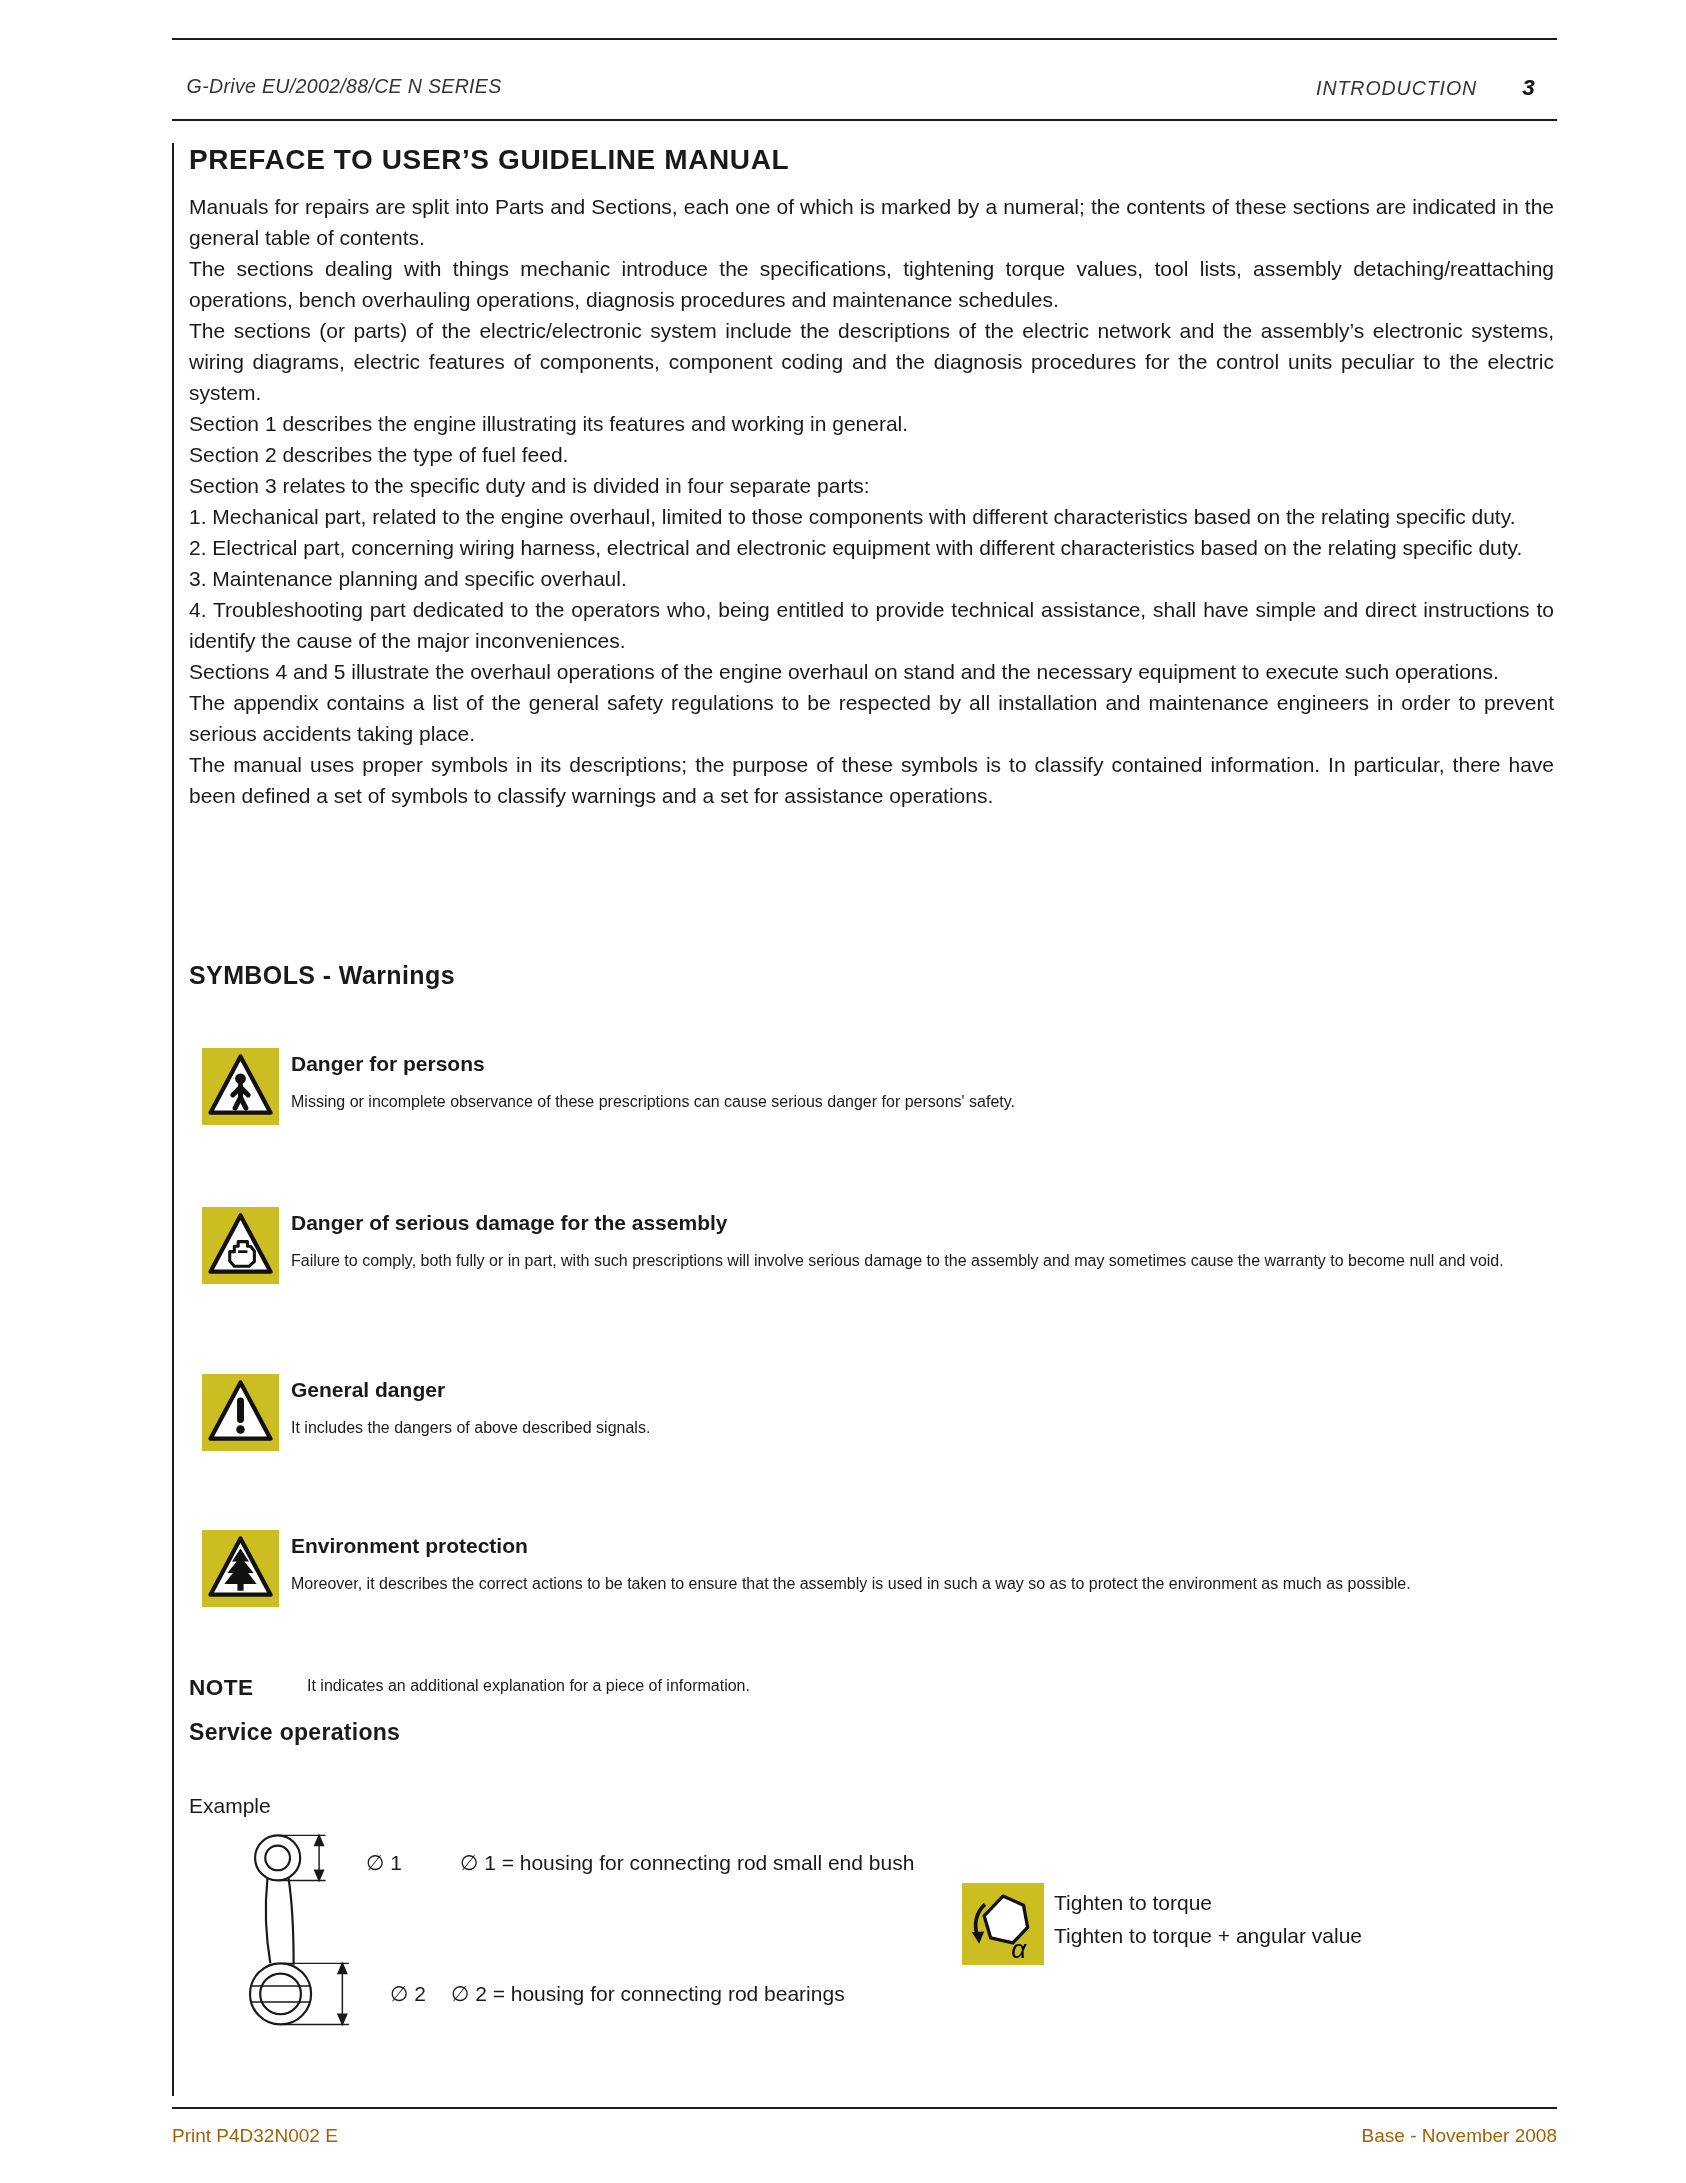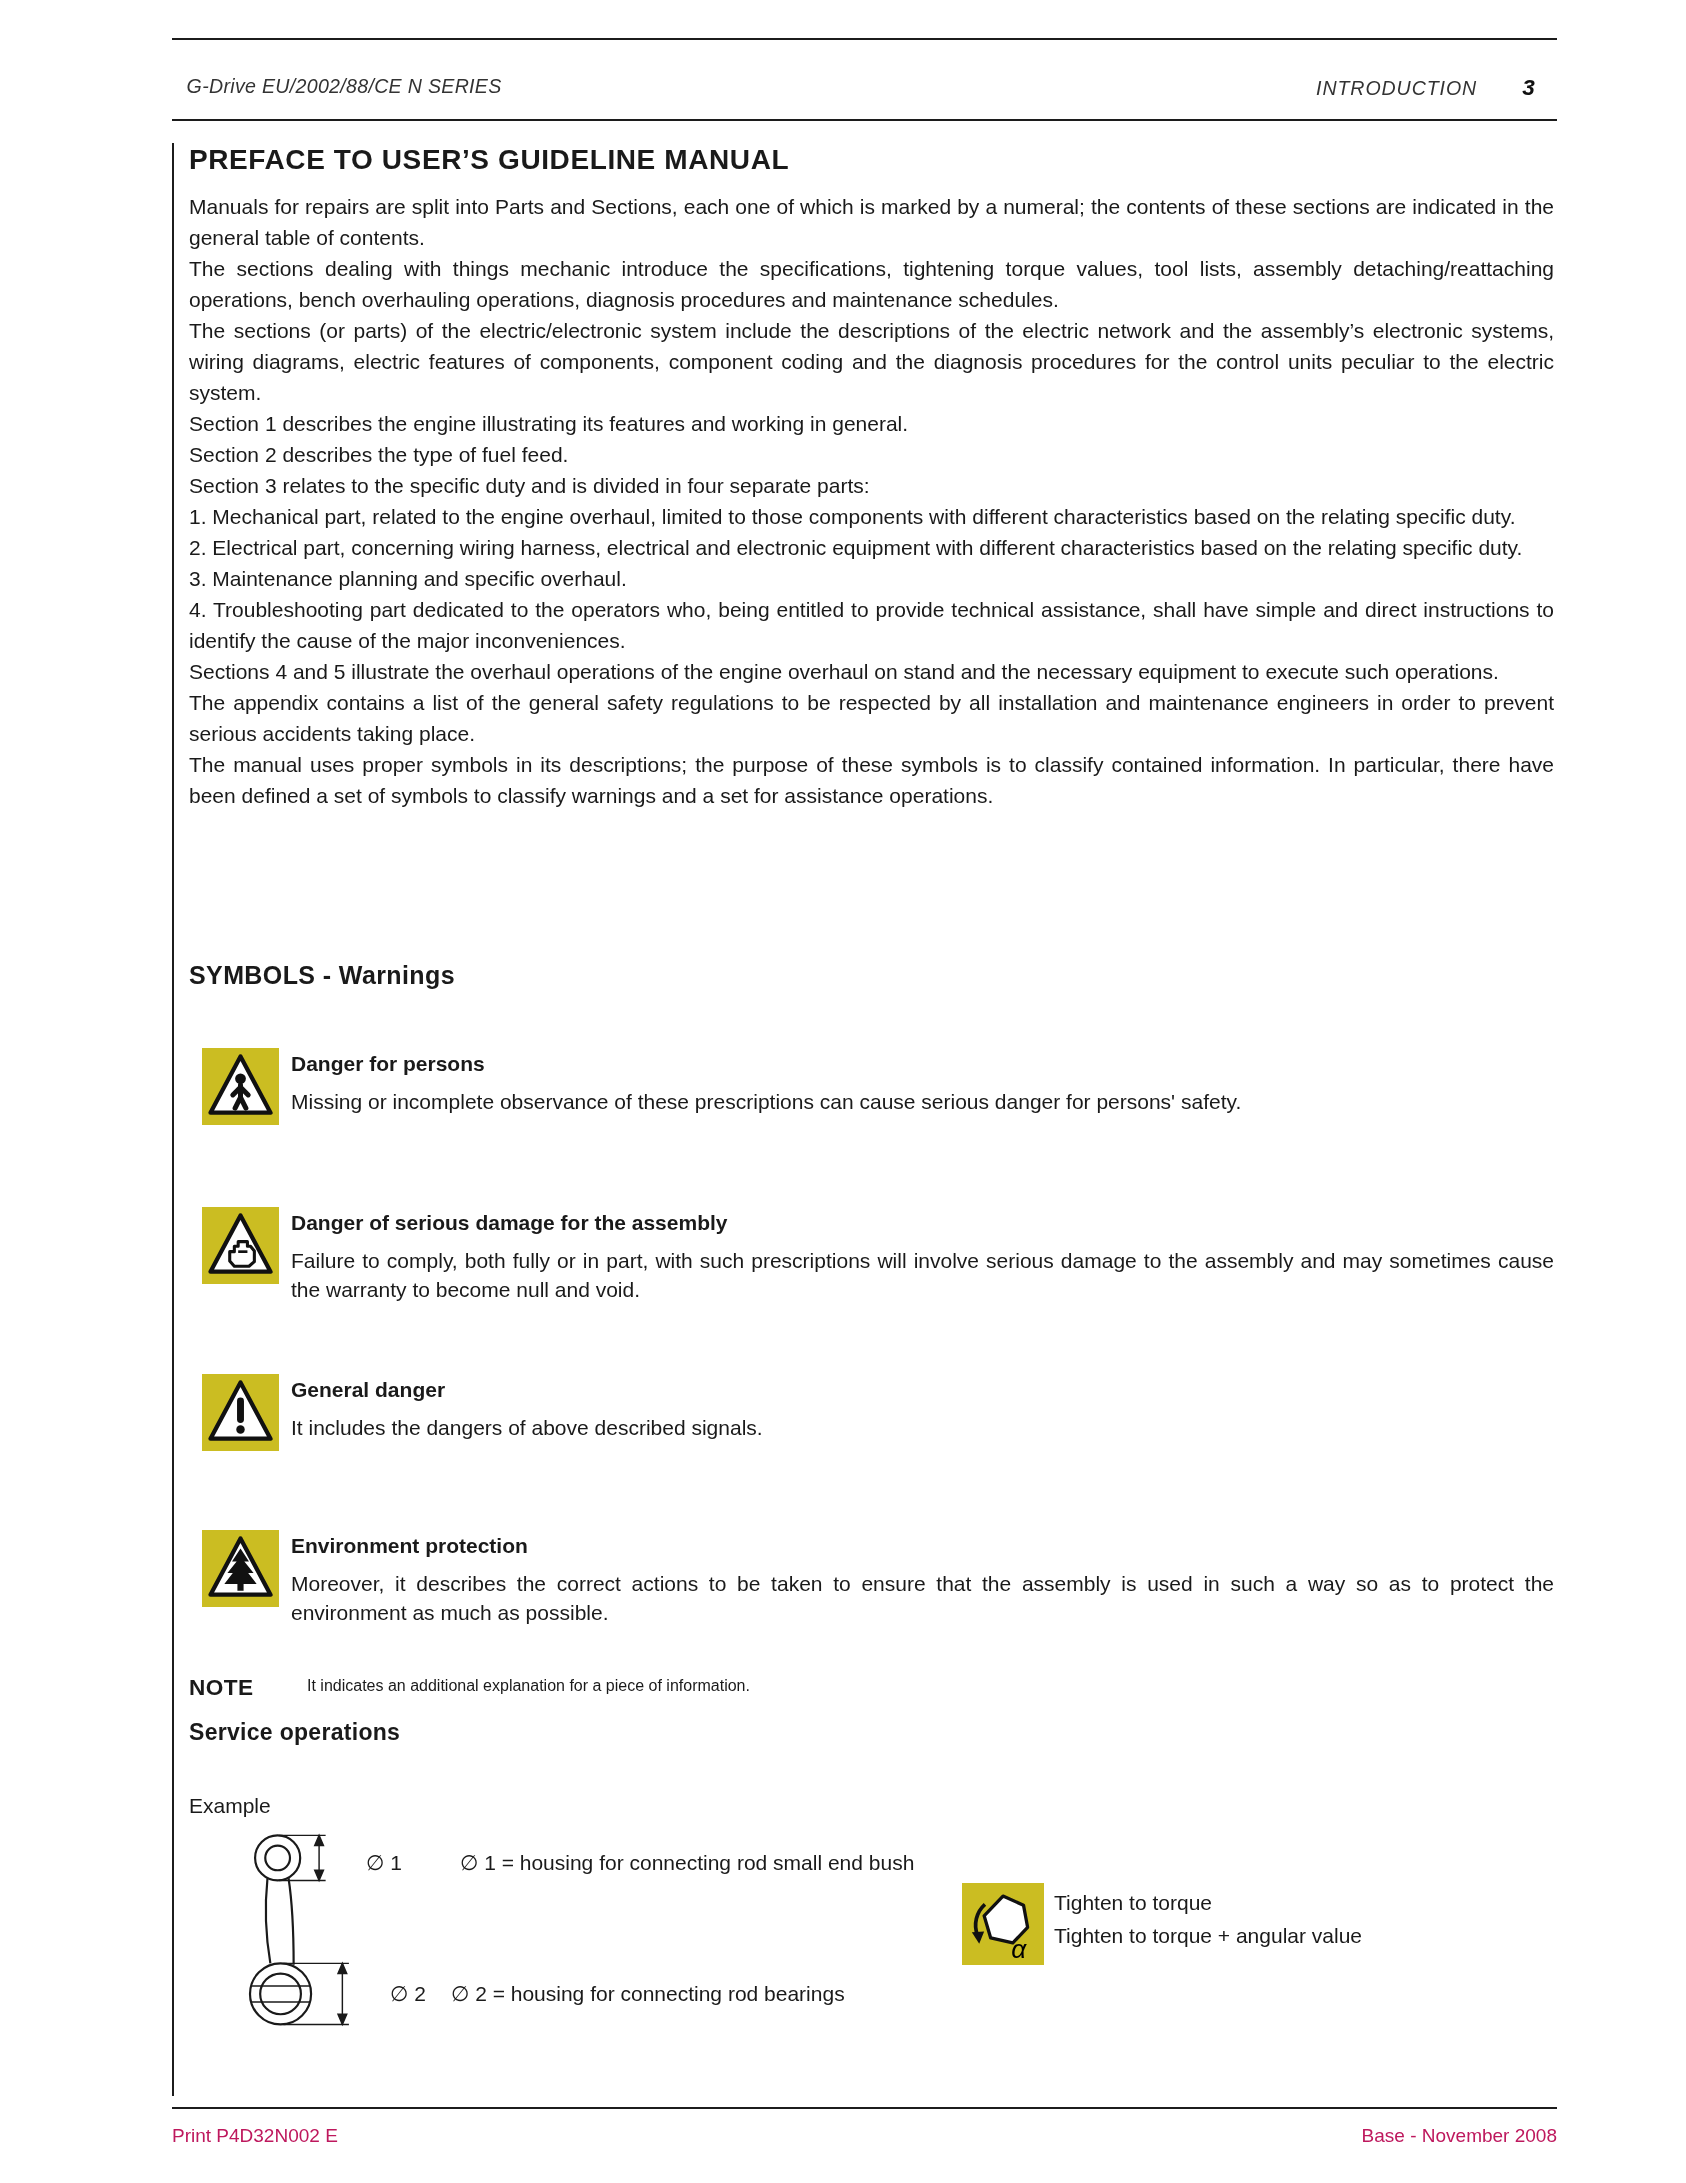--- a/index.html
+++ b/index.html
@@ -46,21 +46,21 @@
 
   .sym-row { position:absolute; left:202px; width:1352px; display:flex; gap:12px; }
   .sym-row-1 { top:1048px; }
   .sym-row-2 { top:1207px; }
   .sym-row-3 { top:1374px; }
   .sym-row-4 { top:1530px; }
   .sym-icon { width:77px; height:77px; flex:0 0 auto; }
   .sym-icon svg { width:100%; height:100%; display:block; }
   .sym-body { flex:1; padding-top:4.4px; }
   .sym-title { font-size:21px; font-weight:600; margin-bottom:10.2px; }
-  .sym-desc { font-size:21px; line-height:29px; text-align:justify; }
+  .sym-desc { font-size:16px; line-height:29px; text-align:justify; }
 
   .note-row { position:absolute; left:189px; top:1675px; width:1365px; display:flex; }
   .note-label { font-size:22.6px; font-weight:bold; width:118px; flex:0 0 auto; letter-spacing:0.4px; }
   .note-text { font-size:16px; padding-top:2.2px; }
 
   .service-heading {
     position:absolute; left:189px; top:1719px;
     font-size:23px; font-weight:bold; letter-spacing:0.3px;
   }
   .example-label { position:absolute; left:189px; top:1794px; font-size:21px; }
@@ -71,21 +71,21 @@
   .dim2-label { position:absolute; left:390px; top:1982px; font-size:21px; }
   .caption2   { position:absolute; left:451px; top:1982px; font-size:21px; }
 
   .torque-icon { position:absolute; left:962px; top:1883px; width:82px; height:82px; }
   .torque-icon svg { width:100%; height:100%; display:block; }
   .torque-text { position:absolute; left:1054px; top:1886px; font-size:21px; line-height:33px; }
 
   .footer-row {
     position:absolute; left:172px; top:2125px; width:1385px;
     display:flex; justify-content:space-between;
-    font-size:19px; color:#be185d;
+    font-size:19px; color:#a16207;
   }
 </style>
 </head>
 <body>
 
 <div class="page">
 
   <div class="rule rule-top"></div>
   <div class="header-row">
     <span class="header-doc">G-Drive EU/2002/88/CE N SERIES</span>

